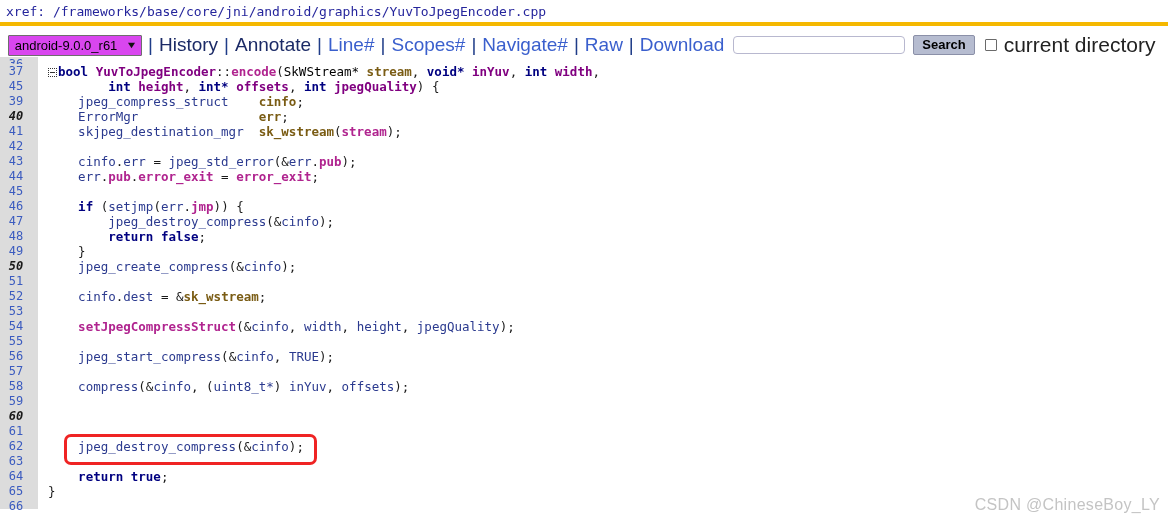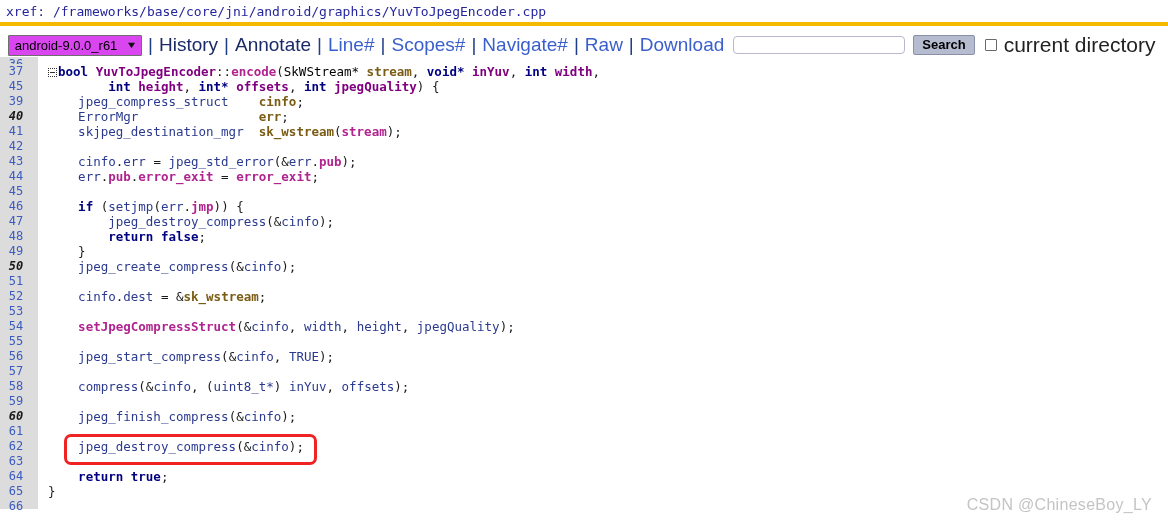--- a/index.html
+++ b/index.html
@@ -191,21 +191,21 @@
   .red-box {
     position: absolute;
     border: 3px solid #ef2323;
     border-radius: 7px;
     pointer-events: none;
   }
 
   
   .watermark {
     position: absolute;
-    right: 16px;
+    right: 8px;
     bottom: 7px;
     color: #c4c4c4;
     font-size: 16px;
     font-family: "Liberation Sans", sans-serif;
     letter-spacing: 0.3px;
   }
 </style>
 </head>
 <body>
 
@@ -339,21 +339,20 @@
       <div class="ln-row" id="line-58">
         <span class="ln">58</span>
         <span class="code"><span class="pun">    </span><span class="id">compress</span><span class="pun">(&amp;</span><span class="id">cinfo</span><span class="pun">, (</span><span class="id">uint8_t*</span><span class="pun">) </span><span class="id">inYuv</span><span class="pun">, </span><span class="id">offsets</span><span class="pun">);</span></span>
       </div>
       <div class="ln-row" id="line-59">
         <span class="ln">59</span>
         <span class="code"></span>
       </div>
       <div class="ln-row" id="line-60">
         <span class="ln major">60</span>
-        <span class="code"><span class="pun">    </span><span class="id">jpeg_finish_compress</span><span class="pun">(&amp;</span><span class="id">cinfo</span><span class="pun">);</span></span>
       </div>
       <div class="ln-row" id="line-61">
         <span class="ln">61</span>
         <span class="code"></span>
       </div>
       <div class="ln-row" id="line-62">
         <span class="ln">62</span>
         <span class="code"><span class="pun">    </span><span class="id">jpeg_destroy_compress</span><span class="pun">(&amp;</span><span class="id">cinfo</span><span class="pun">);</span></span>
       </div>
       <div class="ln-row" id="line-63">

